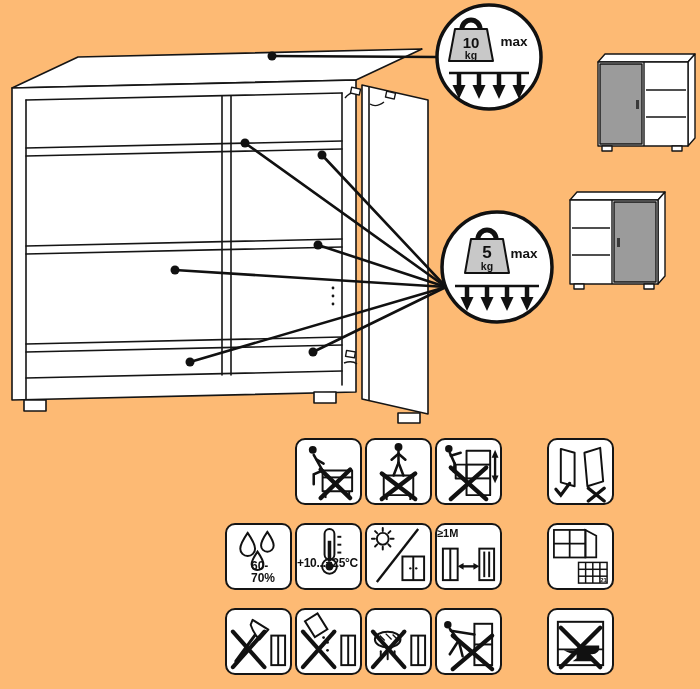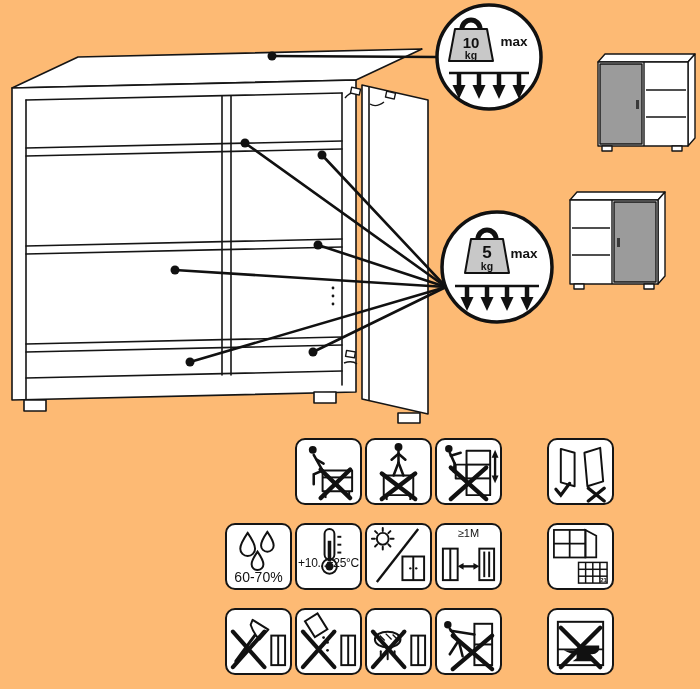--- a/index.html
+++ b/index.html
@@ -5,24 +5,24 @@
   * { margin:0; padding:0; box-sizing:border-box; }
   html,body { background:#fff; font-family:"Liberation Sans", sans-serif; }
   .sheet { position:relative; width:700px; height:689px; background:#fdba74; overflow:hidden; }
   .main-svg { position:absolute; left:0; top:0; width:700px; height:689px; }
   .tile {
     position:absolute; width:67px; height:67px; background:#fff;
     border:2.5px solid #151515; border-radius:10px;
   }
   .tile svg { position:absolute; left:0; top:0; width:100%; height:100%; }
   .tile-label {
-    position:absolute; left:0; right:0; text-align:center;
-    font-weight:normal; color:#111; line-height:1;
+    position:absolute; left:0; right:0; text-align:left;
+    font-weight:bold; color:#111; line-height:1;
   }
-  .label-bottom   { bottom:4px; font-size:14px; }
+  .label-bottom   { bottom:4px; font-size:12px;padding-left:24px; }
   .label-bottom-sm{ bottom:19px; font-size:12px; letter-spacing:-0.3px; }
   .label-top      { top:3px;  font-size:11px; }
   svg text { font-family:"Liberation Sans", sans-serif; }
 </style>
 </head>
 <body>
 
 <div class="sheet">
 
   <svg class="main-svg" viewBox="0 0 700 689">

